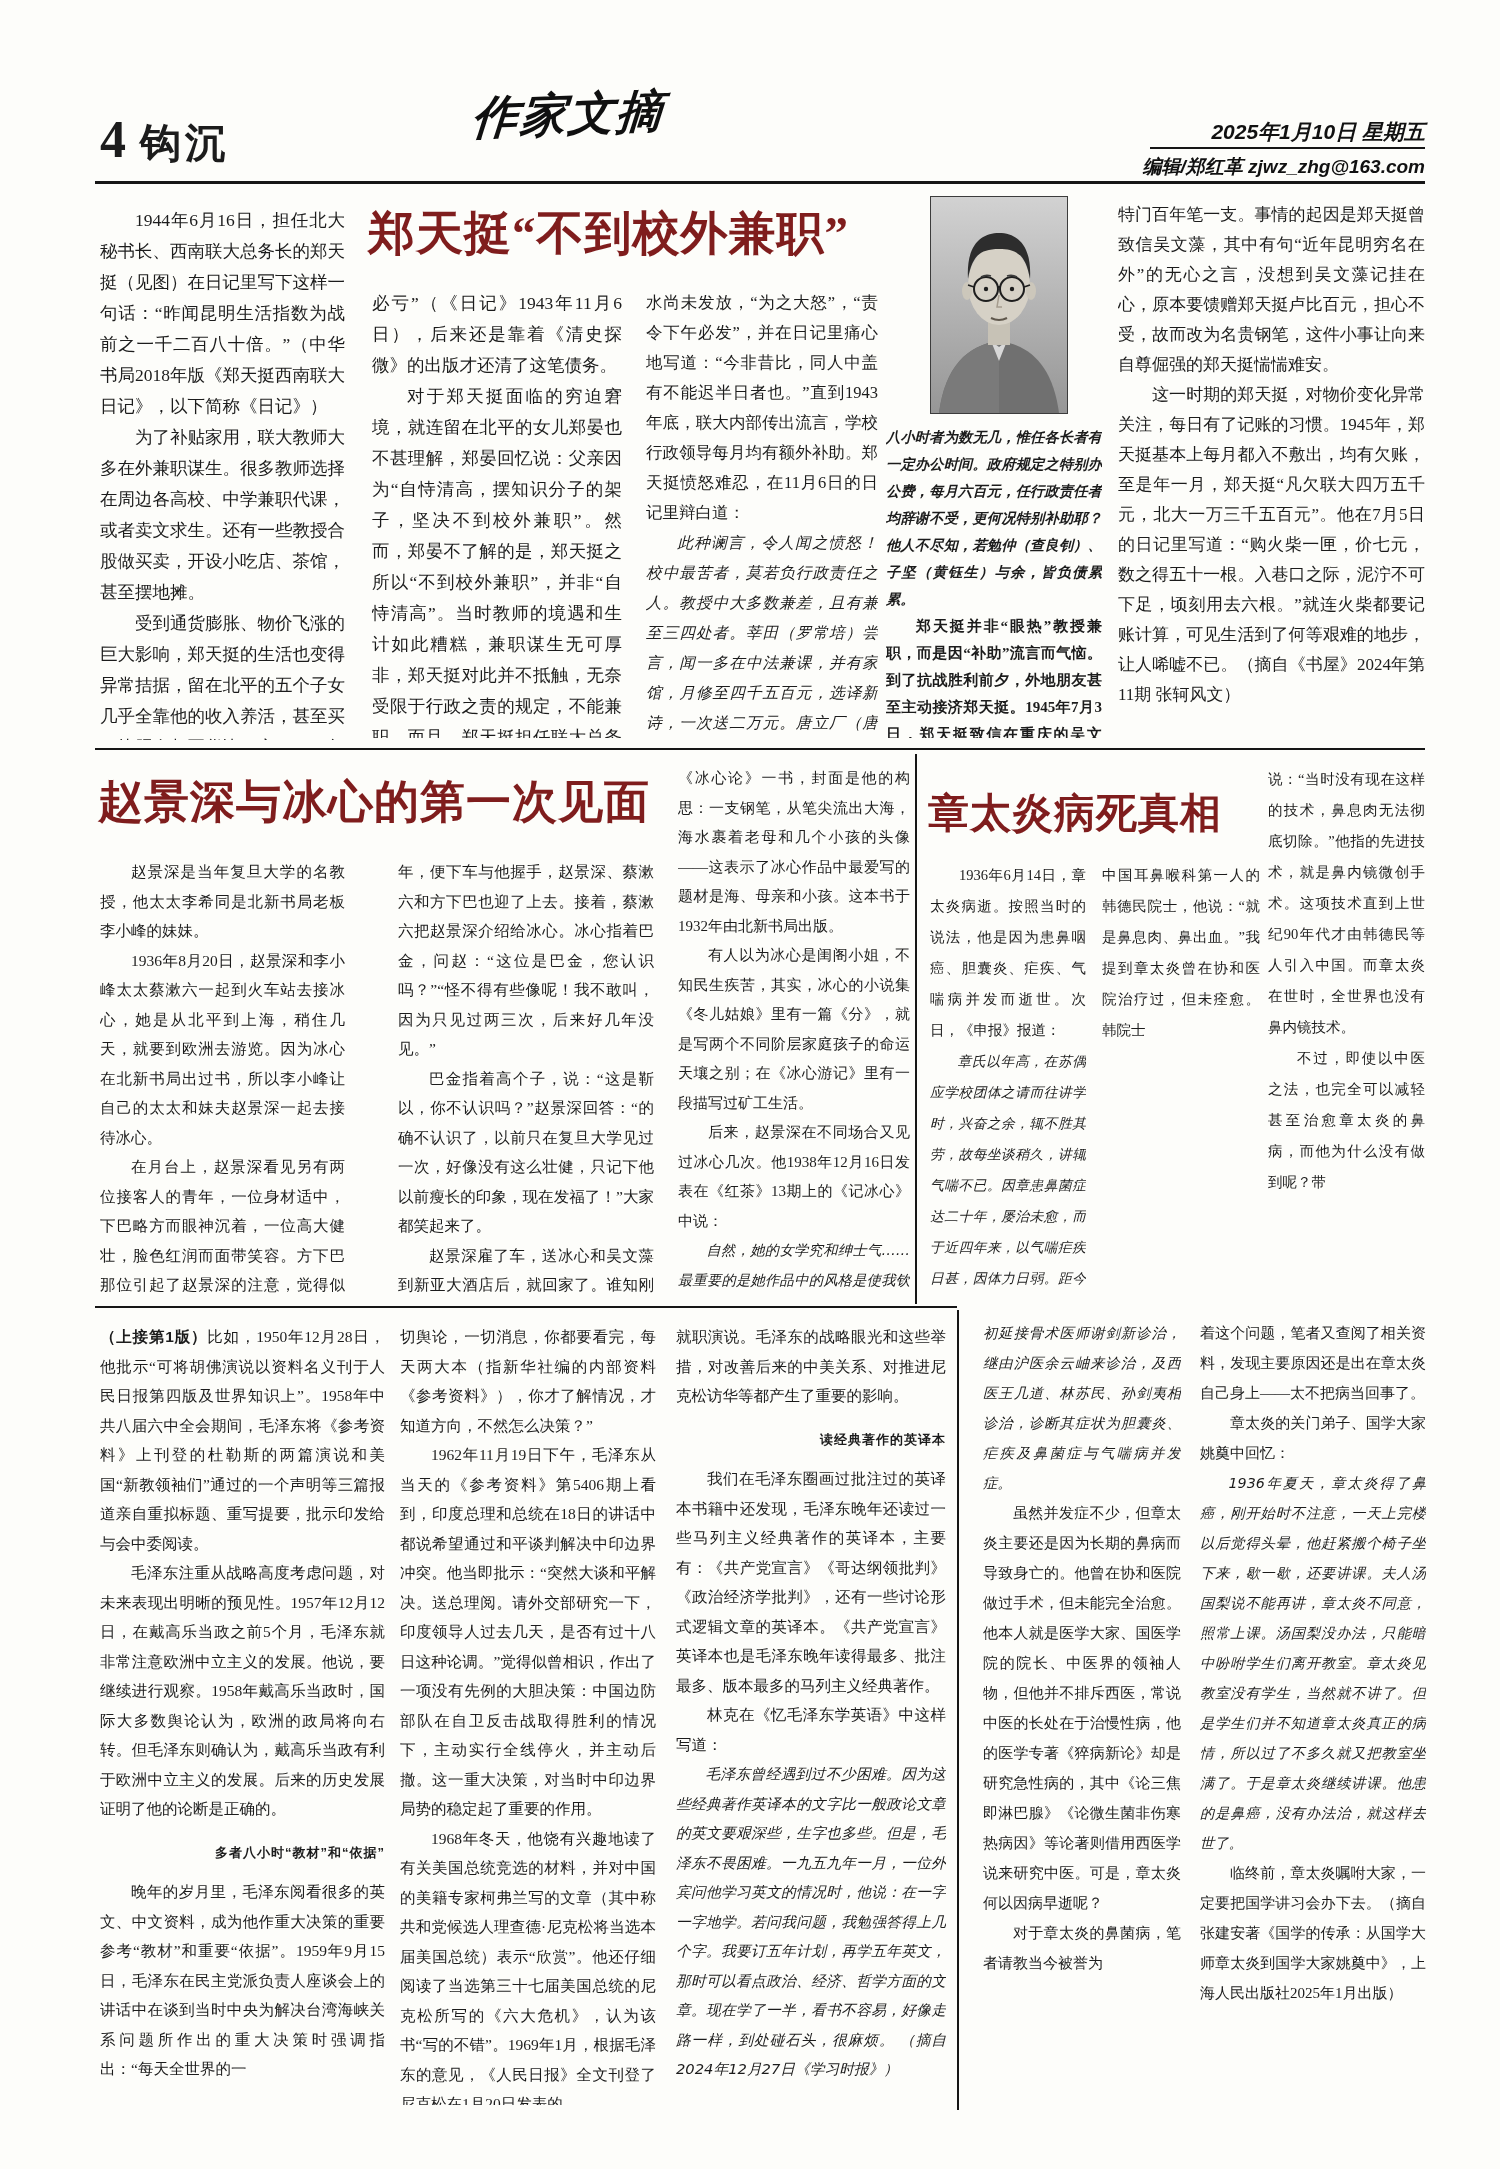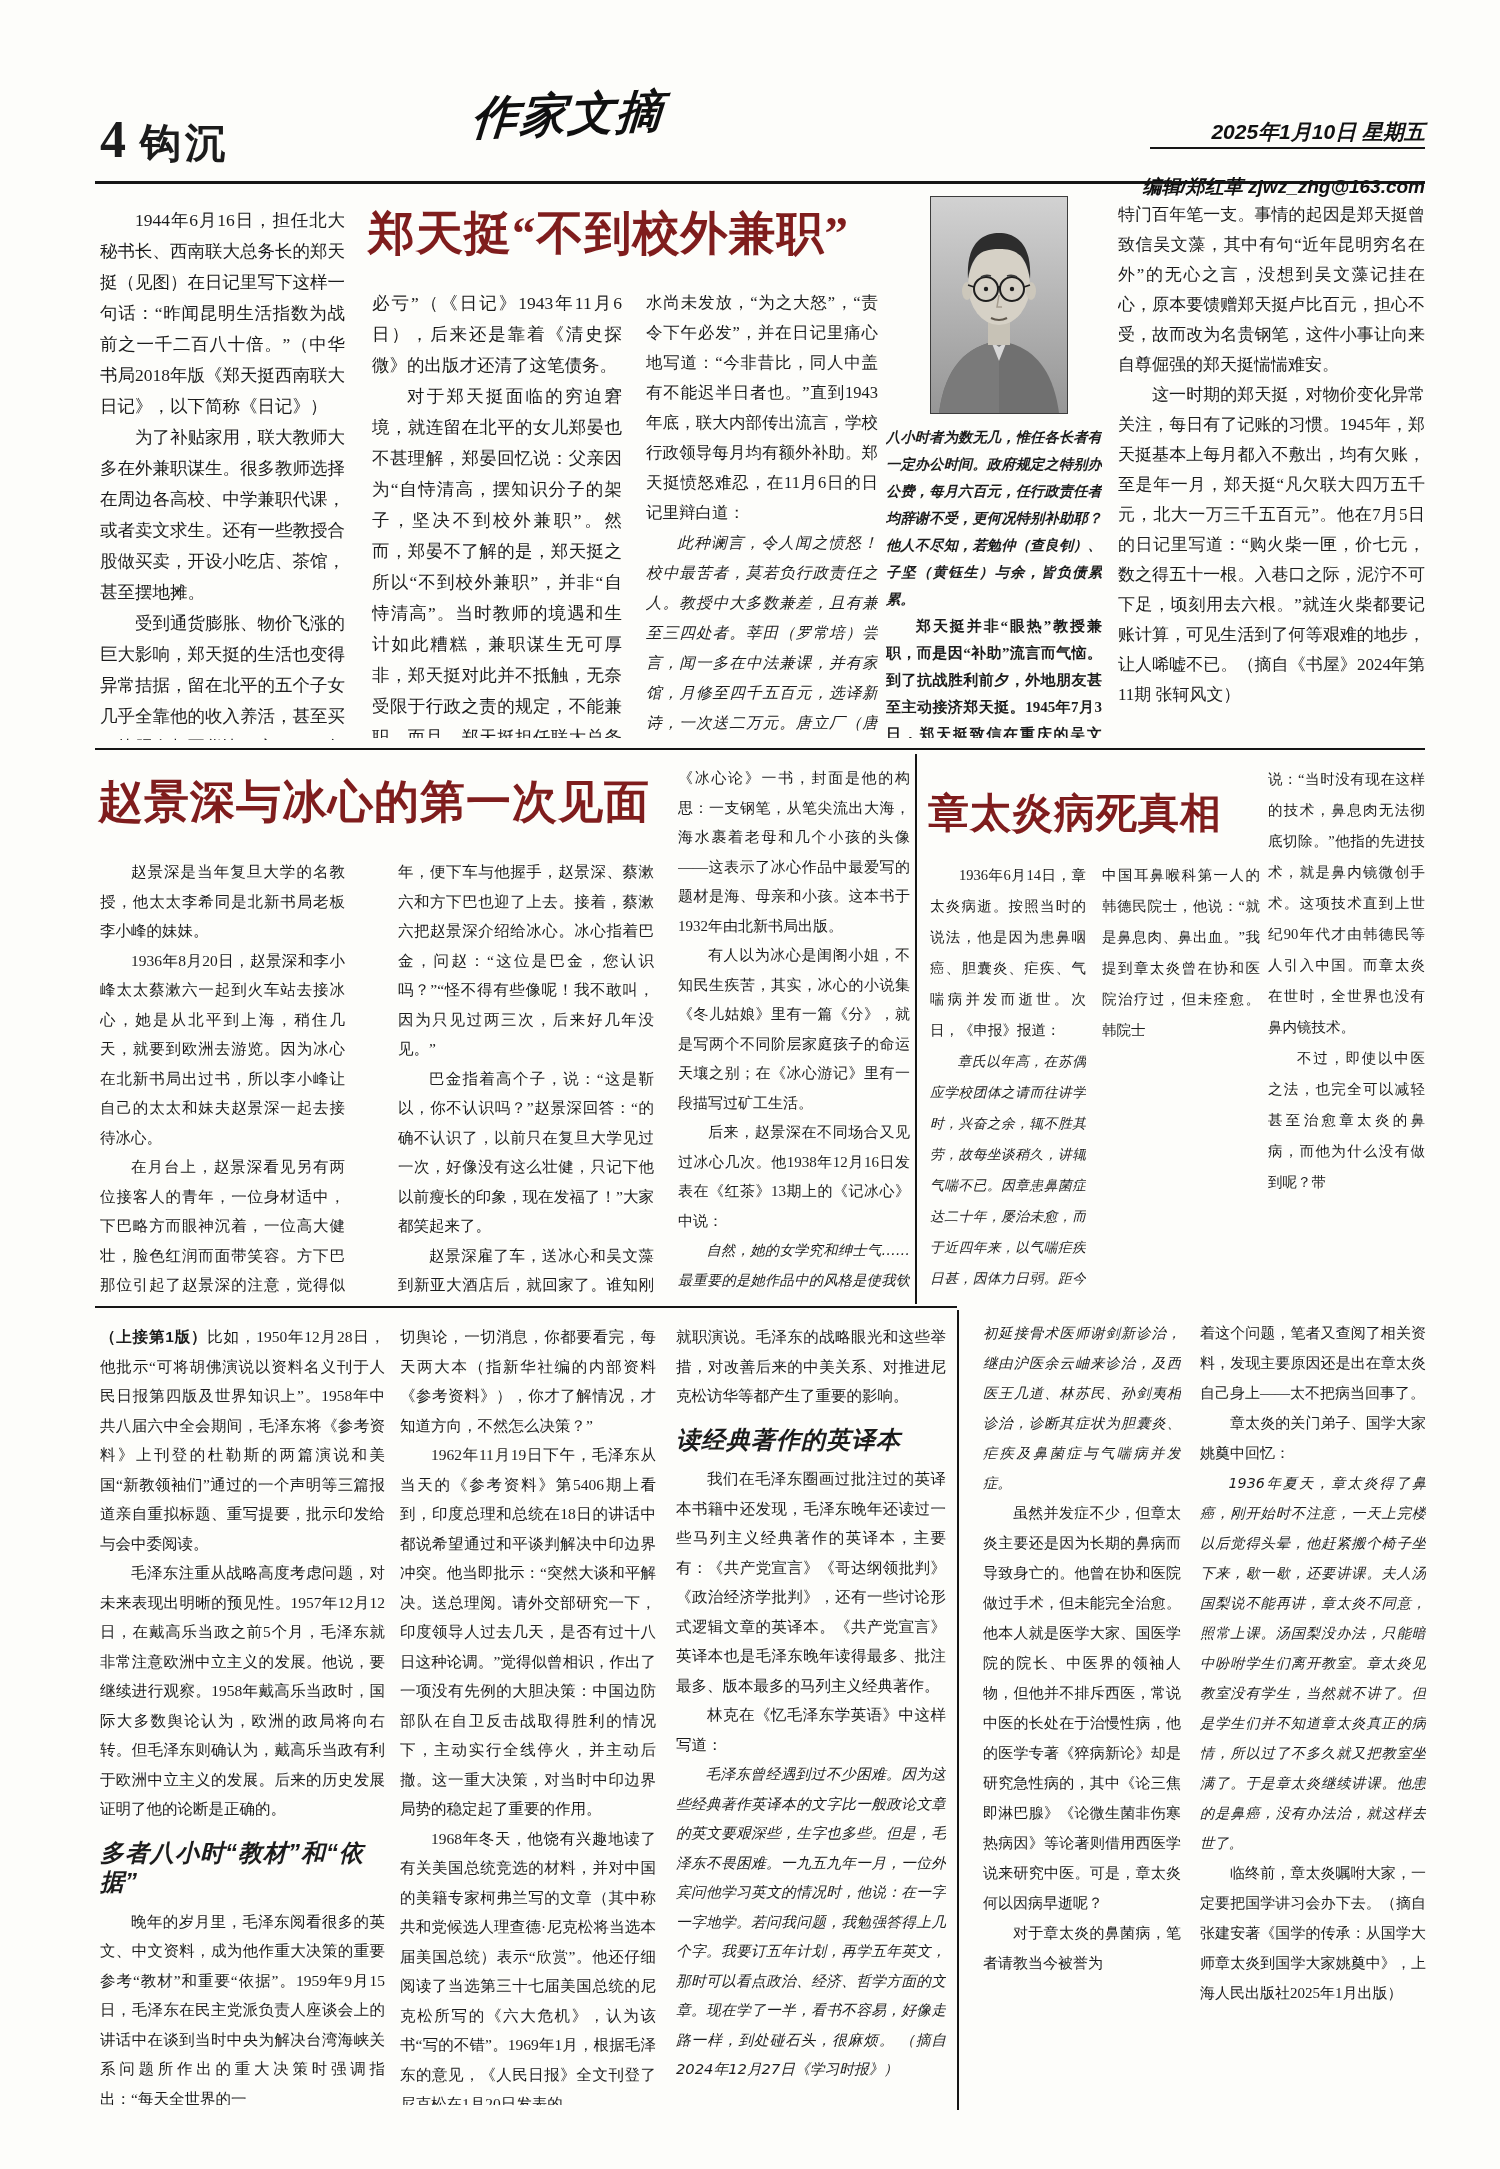--- a/index.html
+++ b/index.html
@@ -16,38 +16,38 @@
              text-align:right;font-style:italic;}
   
   .headline{position:absolute;font-family:Liberation Serif, serif;font-weight:900;
             color:#7f1d1d;letter-spacing:1px;white-space:nowrap;}
   
   .col{position:absolute;overflow:hidden;text-align:justify;text-justify:inter-ideograph;}
   .col p.para{margin:0;text-indent:2em;}
   .col p.ni{text-indent:0;}
   .col p.kaiti{font-family:"DejaVu Sans","Liberation Sans",sans-serif;font-style:italic;font-size:0.95em;}
   .col p.subhead{font-family:"Liberation Sans","DejaVu Sans",sans-serif;font-weight:bold;
-                 text-align:left;text-indent:0;font-size:24px;margin:14px 0 10px 0;letter-spacing:1px;font-style:italic;}
+                 text-align:right;text-indent:0;font-size:13px;margin:14px 0 10px 0;letter-spacing:1px;}
   .col b.lead{font-family:"Liberation Sans","DejaVu Sans",sans-serif;}
   .photo{position:absolute;border:1px solid #3c3c3c;background:#bdbdbd;}
   .photo svg{display:block;width:100%;height:100%;}
 </style>
 </head>
 <body>
 
 <div class="abs" style="left:100px;top:110px;display:flex;align-items:baseline;gap:14px;">
   <span class="pageno">4</span>
   <span class="section">钩沉</span>
 </div>
 
 <div class="abs masthead" style="left:458px;top:84px;width:220px;text-align:center;">作家文摘</div>
 
 <div class="abs hdr-right" style="left:1000px;top:118px;width:425px;font-size:21px;">2025年1月10日 星期五</div>
 <div class="rule" style="left:1150px;top:147px;width:275px;height:2px;"></div>
-<div class="abs hdr-right" style="left:1000px;top:154px;width:425px;font-size:19px;margin-top:20px;">编辑/郑红革  zjwz_zhg@163.com</div>
+<div class="abs hdr-right" style="left:1000px;top:154px;width:425px;font-size:19px;">编辑/郑红革  zjwz_zhg@163.com</div>
 
 <div class="rule" style="left:95px;top:181px;width:1330px;height:3px;"></div>
 
 <div class="headline" style="left:368px;top:202px;width:512px;font-size:47px;">郑天挺“不到校外兼职”</div>
 
 <div class="col" style="left:100px;top:205px;width:245px;height:535px;font-size:17.5px;line-height:31px;">
     <p class="para">1944年6月16日，担任北大秘书长、西南联大总务长的郑天挺（见图）在日记里写下这样一句话：“昨闻昆明生活指数为战前之一千二百八十倍。”（中华书局2018年版《郑天挺西南联大日记》，以下简称《日记》）</p>
     <p class="para">为了补贴家用，联大教师大多在外兼职谋生。很多教师选择在周边各高校、中学兼职代课，或者卖文求生。还有一些教授合股做买卖，开设小吃店、茶馆，甚至摆地摊。</p>
     <p class="para">受到通货膨胀、物价飞涨的巨大影响，郑天挺的生活也变得异常拮据，留在北平的五个子女几乎全靠他的收入养活，甚至买一块肥皂都要货比三家。1943年夏，女儿郑雯来滇，需要路费，郑天挺为此到处筹借，“欠校中一万七千余元，欠卢吉忱五千元，而连月每月</p>
   </div>

